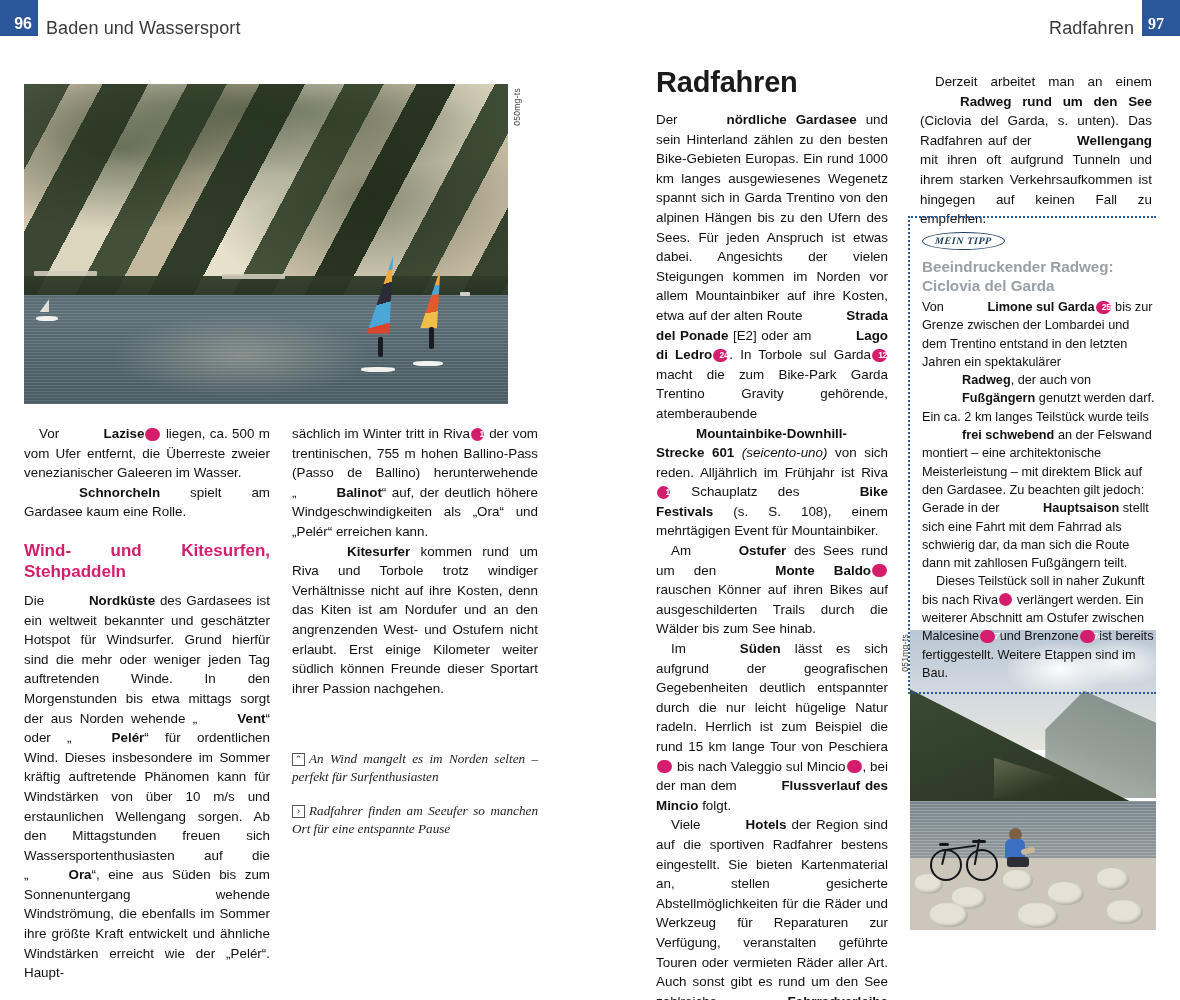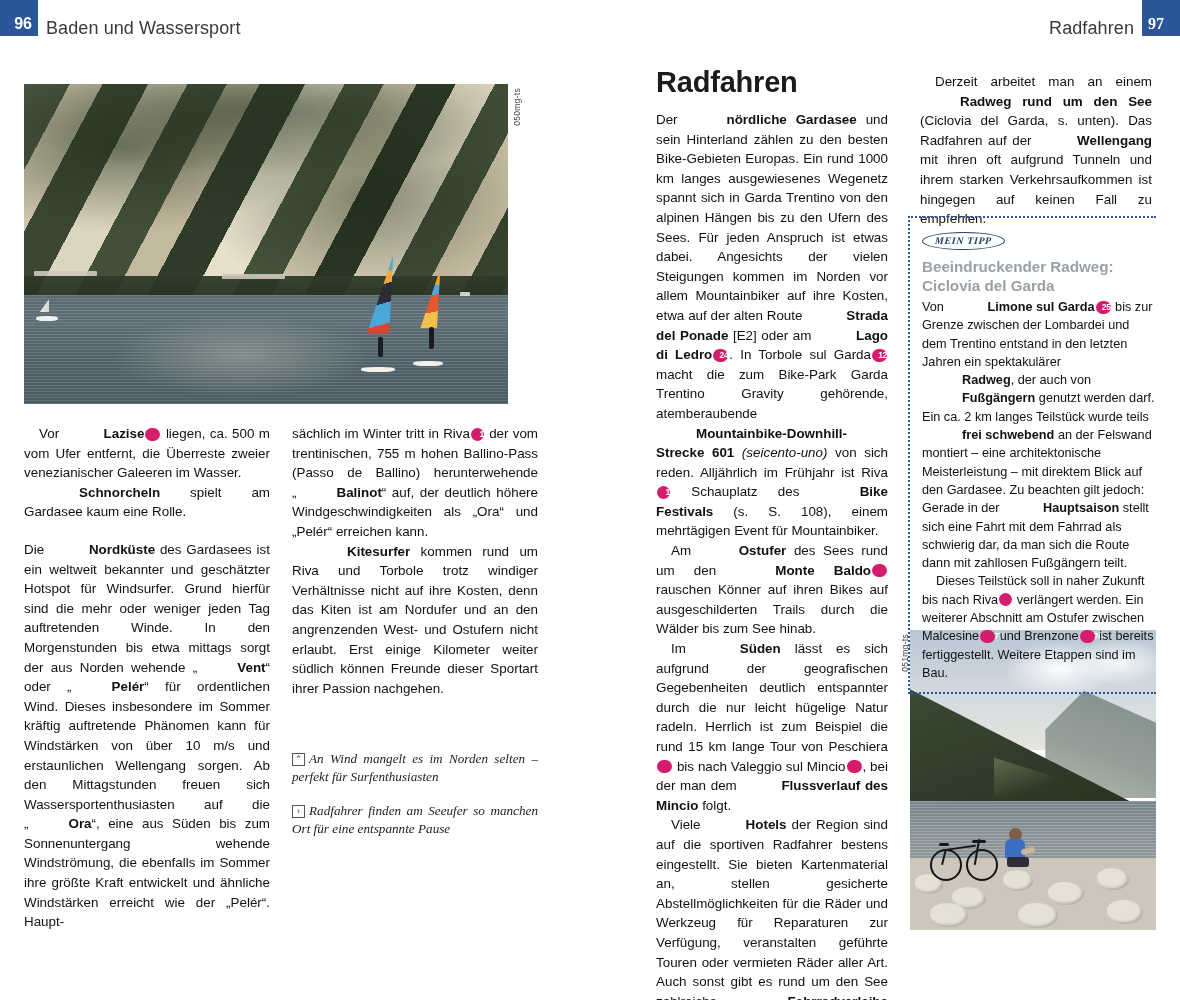--- a/index.html
+++ b/index.html
@@ -231,20 +231,21 @@
       <div class="person-leg" style="left:20px;top:20px;width:14px;height:6px;transform:rotate(-12deg);"></div>
       <div style="position:absolute;left:6px;top:29px;width:22px;height:10px;background:#2e2e36;border-radius:3px;"></div>
     </div>
   </div>
   <div class="credit" style="left:900px;top:634px;">051mg-ts</div>
 
   <div class="col body-txt" style="left:24px;top:424px;width:246px;">
     <p class="indent"><span>Vor </span><b>Lazise</b><span class="marker wide">66</span><span> liegen, ca. 500 m vom Ufer entfernt, die Überreste zweier venezianischer Galeeren im Wasser.</span></p>
     <p class="indent"><b>Schnorcheln</b><span> spielt am Gardasee kaum eine Rolle.</span></p>
     <div style="height:18px;"></div>
+    <h2 class="sub-head">Wind- und Kitesurfen, Stehpaddeln</h2>
     <p><span>Die </span><b>Nordküste</b><span> des Gardasees ist ein weltweit bekannter und geschätzter Hotspot für Windsurfer. Grund hierfür sind die mehr oder weniger jeden Tag auftretenden Winde. In den Morgenstunden bis etwa mittags sorgt der aus Norden wehende „</span><b>Vent</b><span>“ oder „</span><b>Pelér</b><span>“ für ordentlichen Wind. Dieses insbesondere im Sommer kräftig auftretende Phänomen kann für Windstärken von über 10 m/s und erstaunlichen Wellengang sorgen. Ab den Mittagstunden freuen sich Wassersportenthusiasten auf die „</span><b>Ora</b><span>“, eine aus Süden bis zum Sonnenuntergang wehende Windströmung, die ebenfalls im Sommer ihre größte Kraft entwickelt und ähnliche Windstärken erreicht wie der „Pelér“. Haupt-</span></p>
   </div>
 
   <div class="col body-txt" style="left:292px;top:424px;width:246px;">
     <p><span>sächlich im Winter tritt in Riva</span><span class="marker">1</span><span> der vom trentinischen, 755 m hohen Ballino-Pass (Passo de Ballino) herunterwehende „</span><b>Balinot</b><span>“ auf, der deutlich höhere Windgeschwindigkeiten als „Ora“ und „Pelér“ erreichen kann.</span></p>
     <p class="indent"><b>Kitesurfer</b><span> kommen rund um Riva und Torbole trotz windiger Verhältnisse nicht auf ihre Kosten, denn das Kiten ist am Nordufer und an den angrenzenden West- und Ostufern nicht erlaubt. Erst einige Kilometer weiter südlich können Freunde dieser Sportart ihrer Passion nachgehen.</span></p>
 
     <div style="height:52px;"></div>
     <div class="caption">
       <span class="capicon">⌃</span><span>An Wind mangelt es im Norden selten – perfekt für Surfenthusiasten</span>

